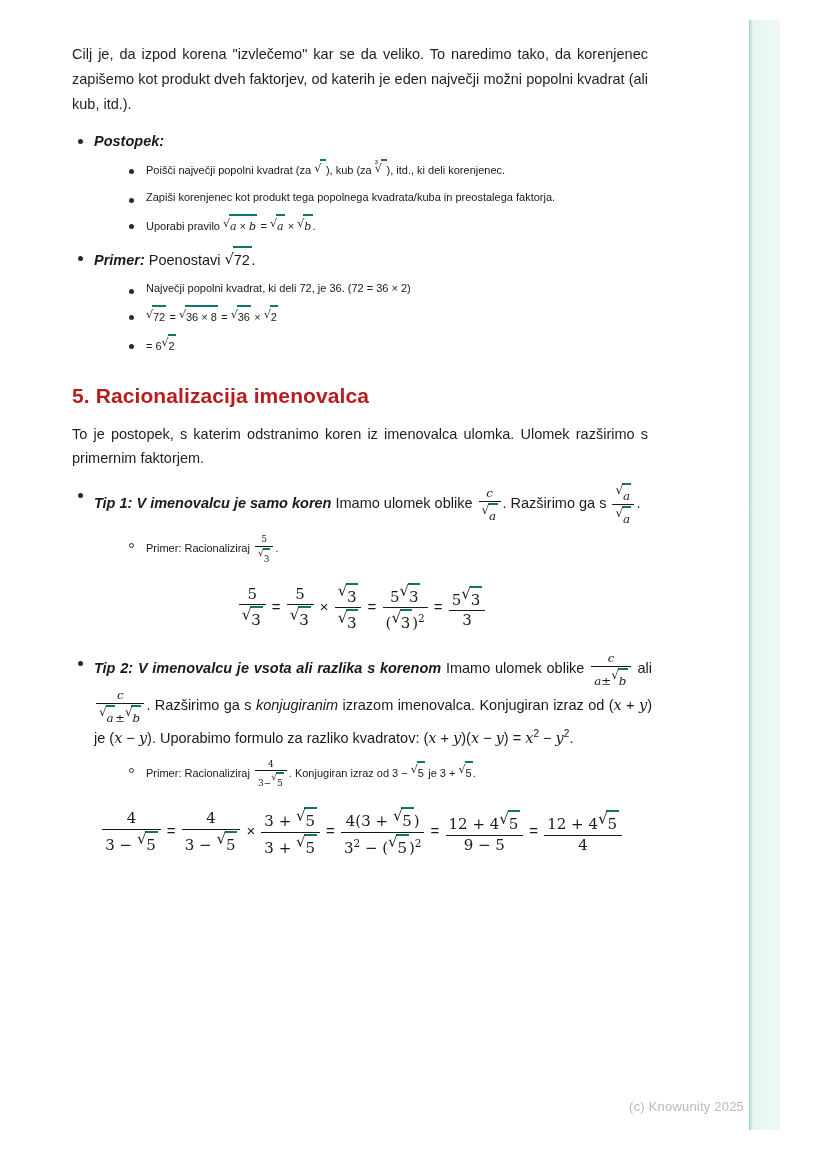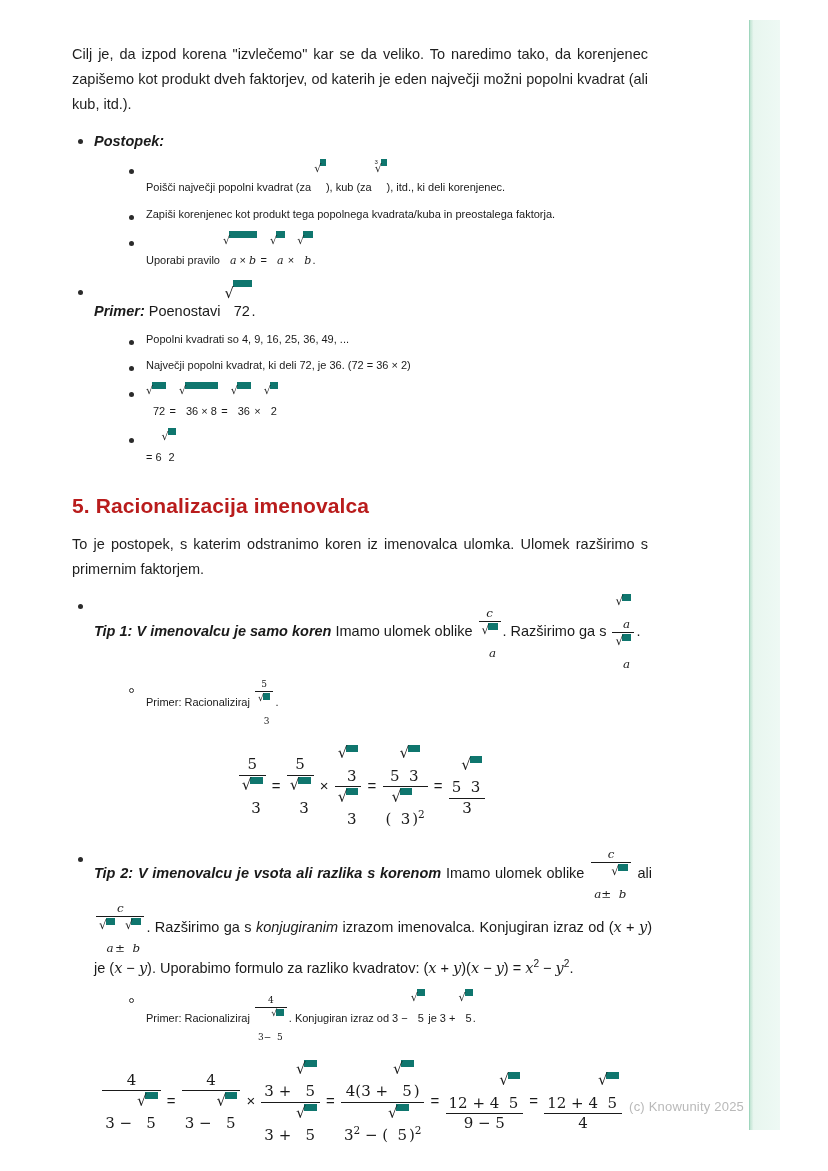--- a/index.html
+++ b/index.html
@@ -141,22 +141,22 @@
     white-space: nowrap;
   }
   .sqrt > .rad {
     position: absolute;
     left: 0;
     top: -0.02em;
     font-size: 1.02em;
     font-family: "DejaVu Serif", serif;
   }
   .sqrt > .bar {
-    border-top: 7px solid #0f766e;
-    padding: 16px 0.12em 0 0.08em;
+    border-top: 2px solid #0f766e;
+    padding: 4px 0.12em 0 0.08em;
     display: inline-block;
     line-height: 1.18;
   }
   .frac {
     display: inline-block;
     vertical-align: middle;
     text-align: center;
     font-family: "DejaVu Serif", serif;
     line-height: 1.18;
     margin: 0 2px;
@@ -213,21 +213,20 @@
             Uporabi pravilo <span class="sqrt"><span class="rad">√</span><span class="bar"><span class="mi">a</span> × <span class="mi">b</span></span></span> = <span class="sqrt"><span class="rad">√</span><span class="bar"><span class="mi">a</span></span></span> × <span class="sqrt"><span class="rad">√</span><span class="bar"><span class="mi">b</span></span></span>.
           </li>
         </ul>
       </li>
 
       <li class="l1">
         <b>Primer:</b>
         Poenostavi <span class="sqrt"><span class="rad">√</span><span class="bar">72</span></span>.
 
         <ul class="lvl2">
-          <li class="l2">Popolni kvadrati so 4, 9, 16, 25, 36, 49, ...</li>
           <li class="l2">Največji popolni kvadrat, ki deli 72, je 36. (72 = 36 × 2)</li>
           <li class="l2">
             <span class="sqrt"><span class="rad">√</span><span class="bar">72</span></span> = <span class="sqrt"><span class="rad">√</span><span class="bar">36 × 8</span></span> = <span class="sqrt"><span class="rad">√</span><span class="bar">36</span></span> × <span class="sqrt"><span class="rad">√</span><span class="bar">2</span></span>
           </li>
           <li class="l2">
             = 6<span class="sqrt"><span class="rad">√</span><span class="bar">2</span></span>
           </li>
         </ul>
       </li>
     </ul>

